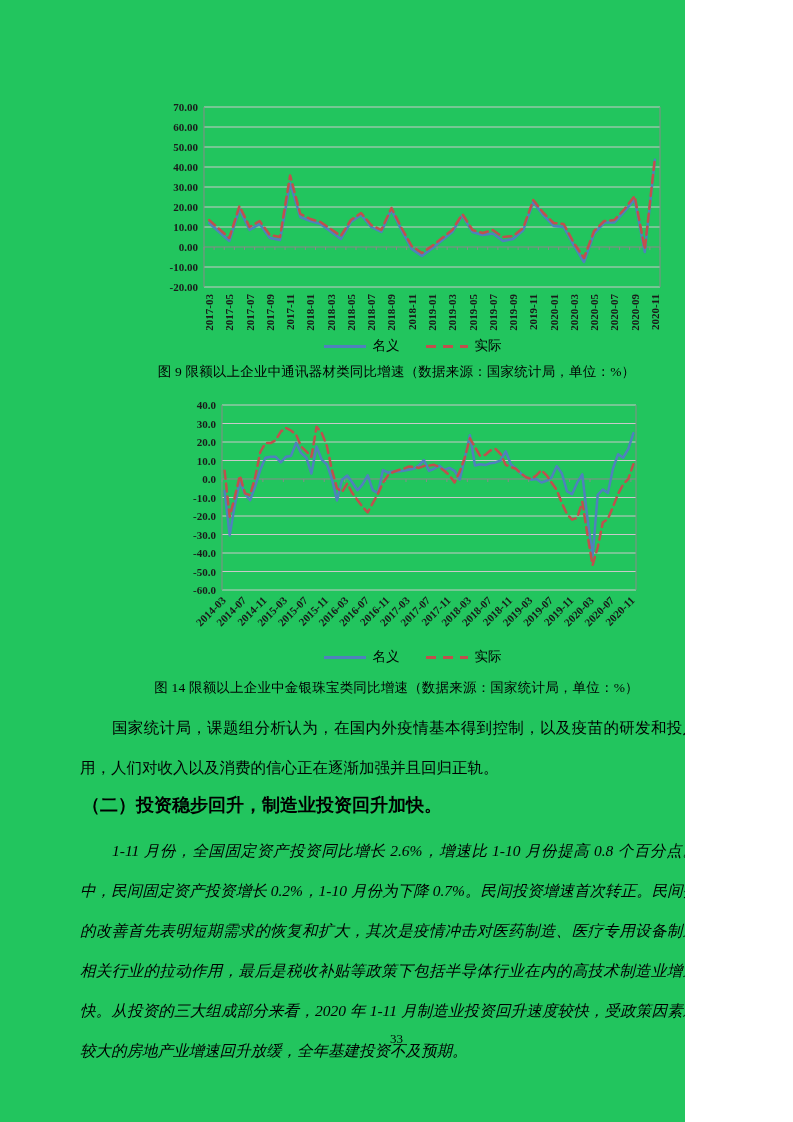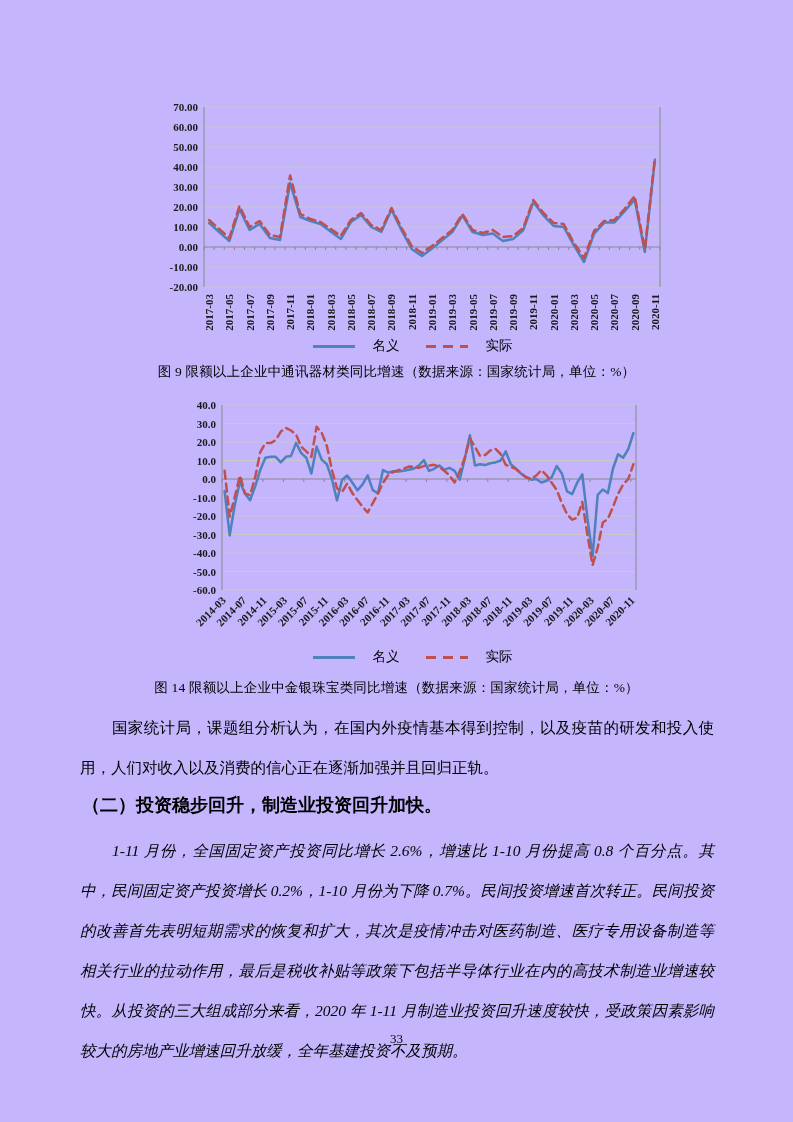--- a/index.html
+++ b/index.html
@@ -1,22 +1,22 @@
 <!DOCTYPE html>
 <html><head>
 <meta charset="utf-8">
 <style>
   html,body{margin:0;padding:0;background:#ffffff;}
-  #page{position:relative;width:793px;height:1122px;background:#c4b5fd;overflow:hidden;
+  #page{position:relative;width:685px;height:1122px;background:#22c55e;overflow:hidden;
         font-family:"Liberation Serif","DejaVu Serif",serif;color:#000;}
   .chart-svg{position:absolute;}
   .ax{font:bold 11px "Liberation Serif","DejaVu Serif",serif;fill:#1a1a1a;}
   .legend{position:absolute;display:flex;justify-content:center;align-items:center;gap:26px;
           font-size:13.5px;}
-  .legend-item{display:flex;align-items:center;gap:18px;}
+  .legend-item{display:flex;align-items:center;gap:7px;}
   .legend-sample{display:inline-block;width:42px;height:3px;}
   .caption{position:absolute;left:0;width:793px;text-align:center;font-weight:normal;
            font-size:13.5px;letter-spacing:.2px;}
   .para{position:absolute;left:80px;width:634px;font-size:15.5px;line-height:40px;
         text-align:justify;text-indent:32px;}
   .heading{position:absolute;left:82px;width:632px;font-size:18px;font-weight:bold;}
   .pagenum{position:absolute;left:0;width:793px;text-align:center;font-size:13px;}
 </style>
 </head>
 <body>

